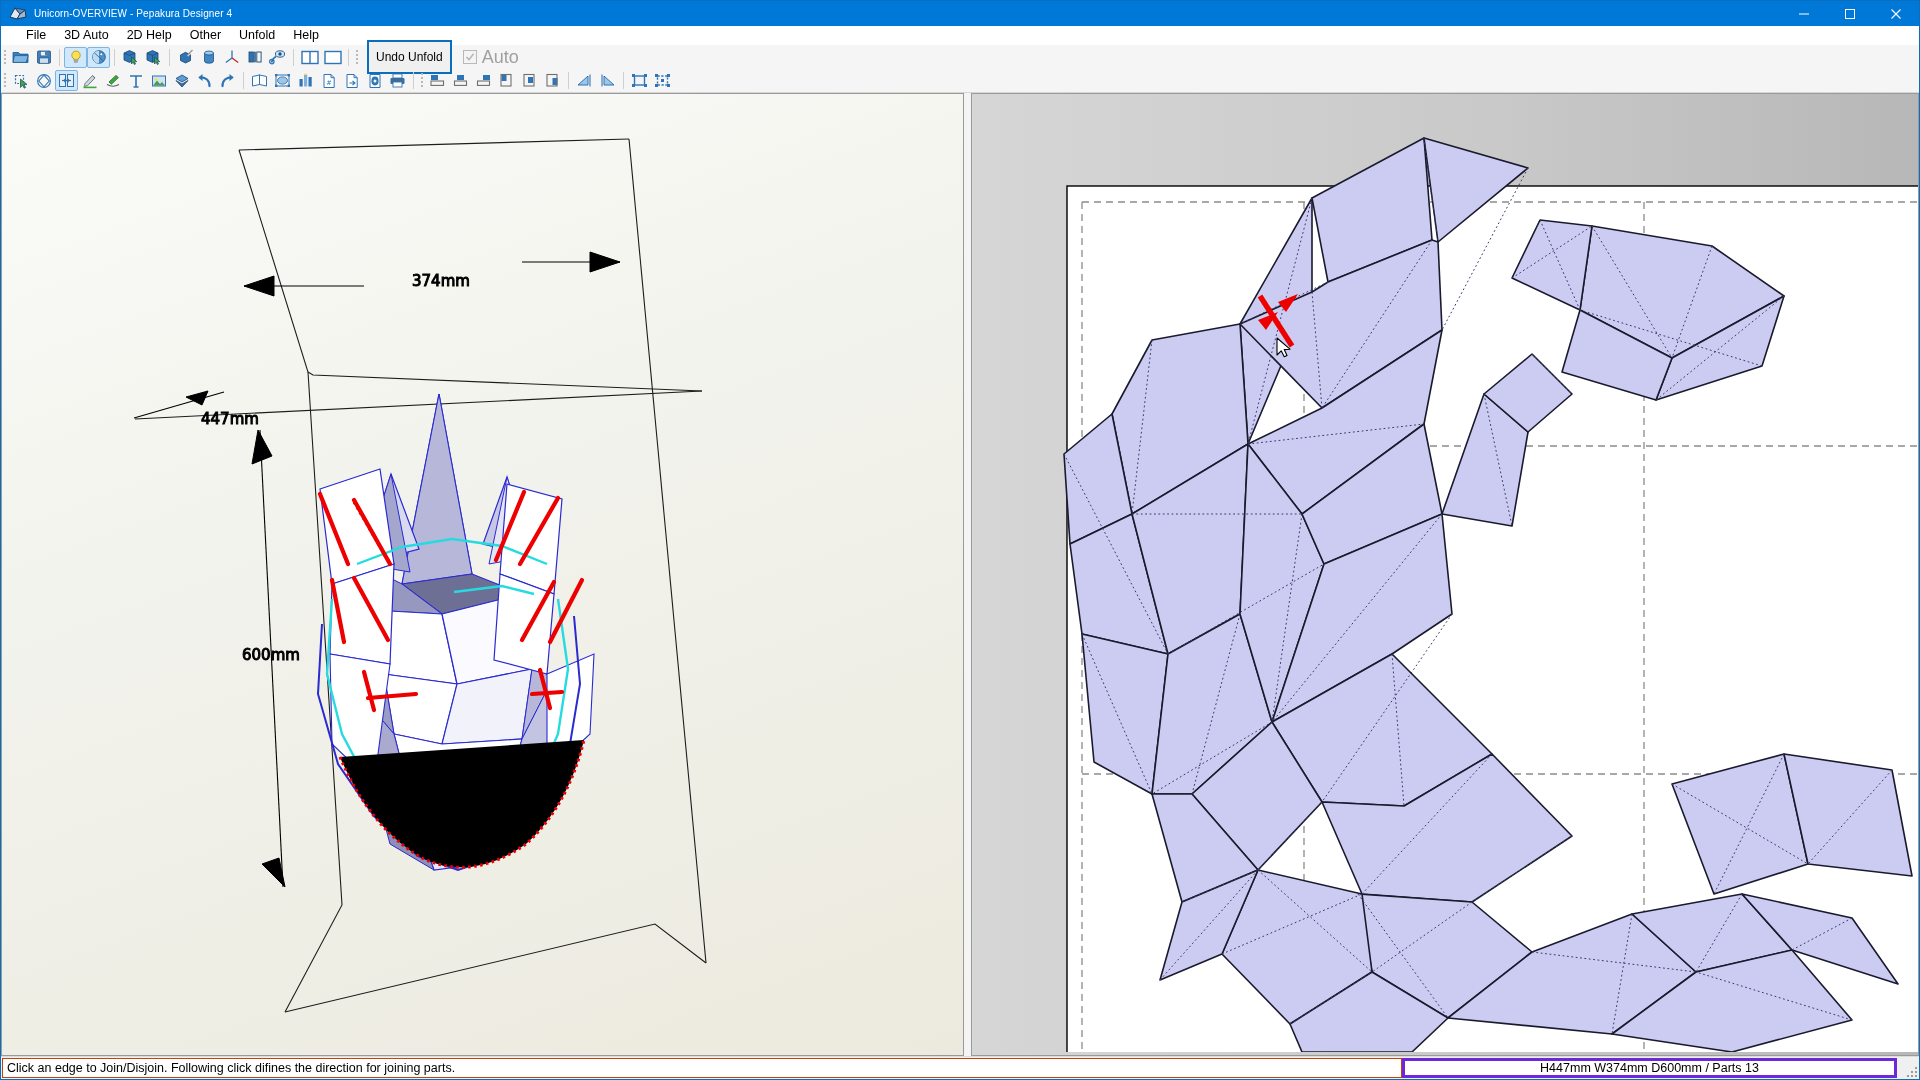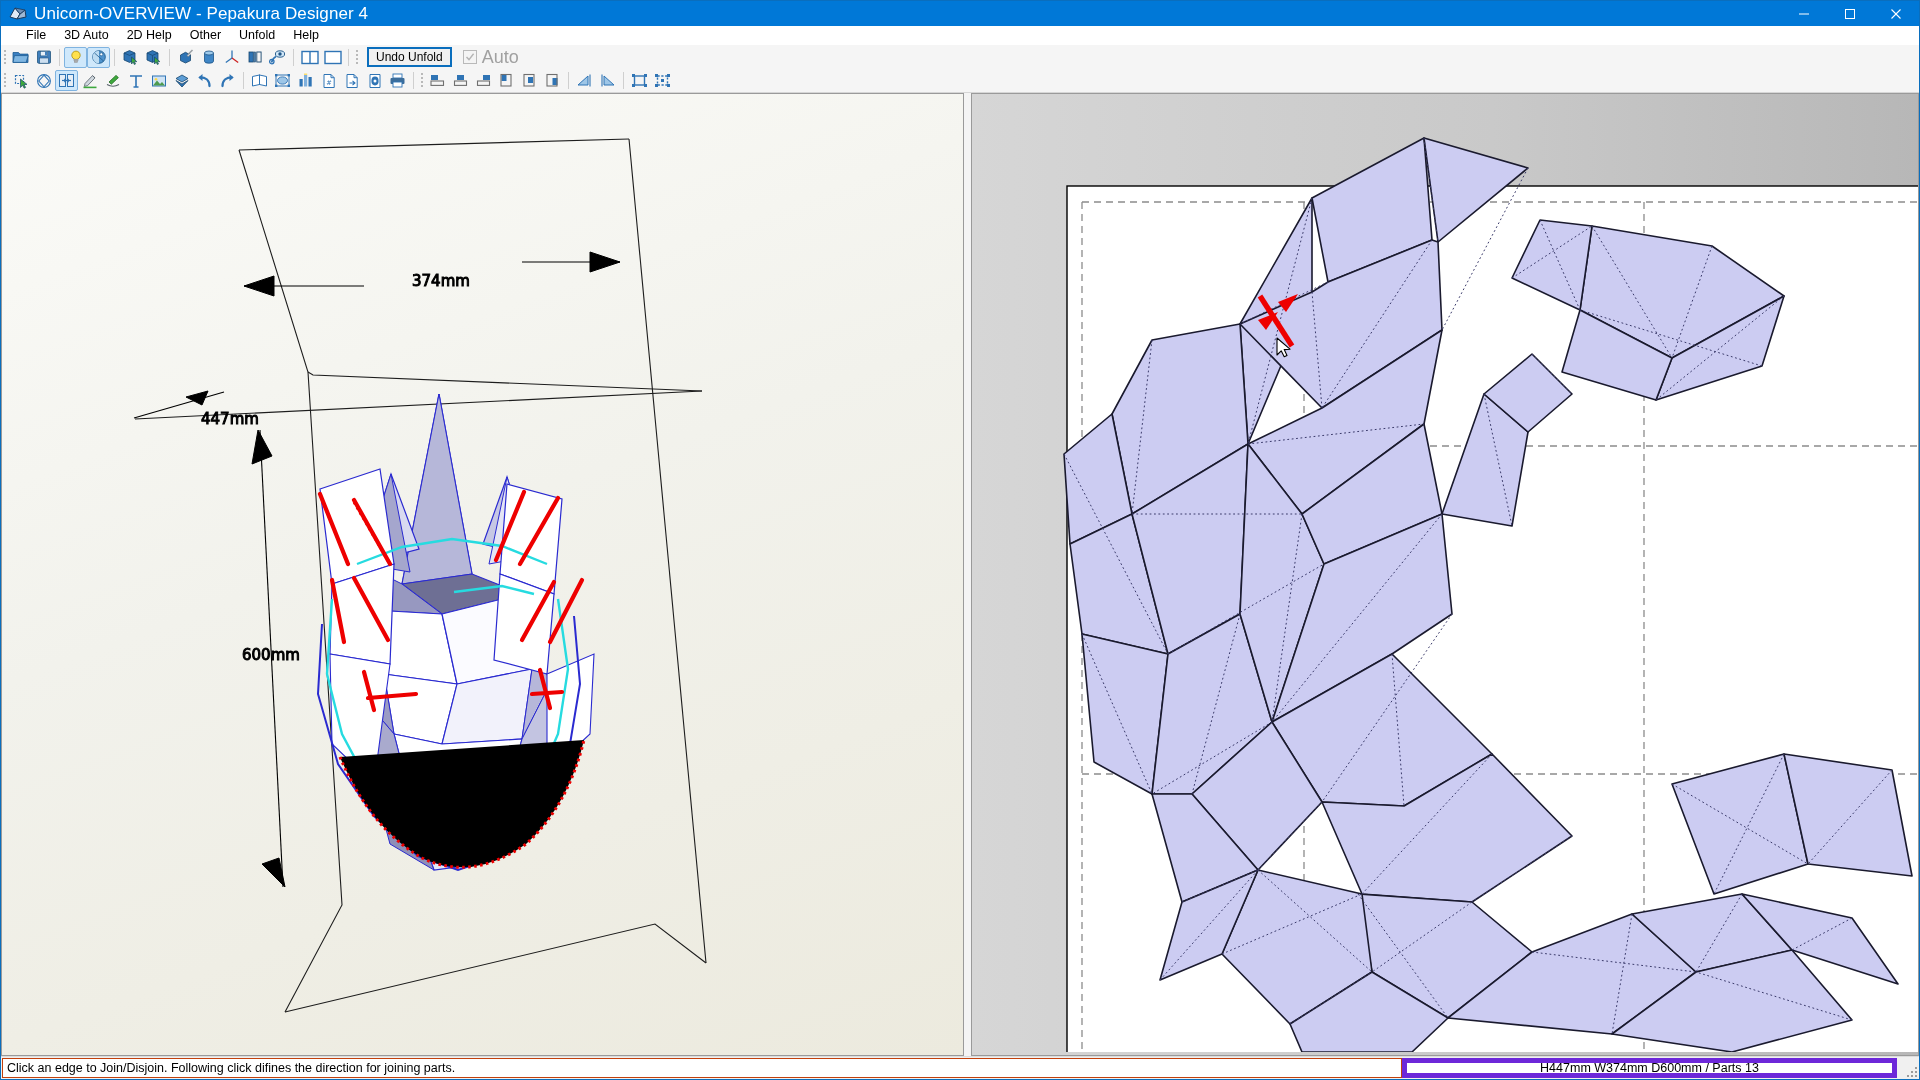--- a/index.html
+++ b/index.html
@@ -10,21 +10,21 @@
     -webkit-font-smoothing:antialiased;
   }
   .app{position:relative;width:1920px;height:1080px;display:flex;flex-direction:column;
        background:#ffffff;border:1px solid #0a6ebd;box-sizing:border-box;}
 
   
   .titlebar{height:25px;background:#0078d7;color:#fff;display:flex;align-items:center;
             flex:0 0 25px;user-select:none;}
   .title-icon{width:20px;height:16px;margin-left:7px;margin-right:6px;position:relative;}
   .title-icon svg{display:block;}
-  .title-text{font-size:17px;letter-spacing:.1px;color:#fff;}
+  .title-text{font-size:10px;letter-spacing:.1px;color:#fff;}
   .title-spacer{flex:1;}
   .wbtn{width:46px;height:25px;display:flex;align-items:center;justify-content:center;
         color:#fff;font-size:12px;}
   .wbtn svg{display:block;}
 
   
   .menubar{height:19px;flex:0 0 19px;background:#ffffff;display:flex;align-items:center;
            padding-left:16px;border-bottom:0px solid #ddd;}
   .menu-item{font-size:12.5px;color:#000;padding:2px 9px;line-height:15px;}
 
@@ -33,21 +33,21 @@
   .toolbar-row{height:23px;display:flex;align-items:center;background:#f5f5f5;}
   .toolbar-row.r1{height:24px;}
   .grip{width:8px;height:20px;display:flex;align-items:center;justify-content:center;}
   .grip i{display:block;width:2px;height:15px;
           background:repeating-linear-gradient(to bottom,#b9b9b9 0 2px,transparent 2px 4px);}
   .tb-btn{width:23px;height:21px;margin:0 0px;display:flex;align-items:center;justify-content:center;
           border:1px solid transparent;box-sizing:border-box;border-radius:2px;}
   .tb-btn.active{background:#cfe8fb;border-color:#7fb3e0;}
   .tb-btn svg{display:block;}
   .tb-sep{width:1px;height:17px;background:#cfcfcf;margin:0 4px;}
-  .undo-unfold{margin-left:6px;height:20px;border:2px solid #0a6ebd;background:#f0f0f0;
+  .undo-unfold{margin-left:6px;height:34px;border:2px solid #0a6ebd;background:#f0f0f0;
       font-size:12px;color:#000;display:flex;align-items:center;padding:0 7px;box-sizing:border-box;}
   .auto-wrap{display:flex;align-items:center;margin-left:11px;gap:5px;color:#a0a0a0;font-size:18px;}
   .auto-box{width:12px;height:12px;border:1px solid #b9b9b9;background:#f4f4f4;
             display:flex;align-items:center;justify-content:center;}
   .tb-tail{flex:1;height:100%;background:#f5f5f5;}
 
   
   .main{flex:1;display:flex;position:relative;background:#f0f0f0;min-height:0;}
   .pane3d{width:963px;flex:0 0 963px;position:relative;
           border:1px solid #9a9a9a;box-sizing:border-box;margin:0;
@@ -56,21 +56,21 @@
   .splitter{width:7px;flex:0 0 7px;background:#f4f4f4;}
   .pane2d{flex:1;position:relative;border:1px solid #9a9a9a;box-sizing:border-box;
           background:linear-gradient(to right,#d6d6d6 0%,#c9c9c9 55%,#b7b7b7 100%);overflow:hidden;}
   .pane3d svg,.pane2d svg{display:block;position:absolute;top:0;left:0;}
 
   
   .statusbar{height:22px;flex:0 0 22px;display:flex;align-items:center;background:#f0f0f0;
              border-top:1px solid #dcdcdc;}
   .status-left{flex:1;height:20px;margin-left:1px;background:#fff;border:1px solid #c2410c;
       box-sizing:border-box;display:flex;align-items:center;padding-left:4px;font-size:12.5px;color:#000;}
-  .status-right{width:495px;height:20px;background:#fff;border:5px solid #6d28d9;box-sizing:border-box;
+  .status-right{width:495px;height:20px;background:#fff;border:3px solid #6d28d9;box-sizing:border-box;
       display:flex;align-items:center;justify-content:center;font-size:12.5px;color:#000;}
   .status-grip{width:18px;height:20px;display:flex;align-items:flex-end;justify-content:flex-end;padding:2px;}
   .status-grip i{display:block;width:11px;height:11px;
      background:
        radial-gradient(circle 1px at 2px 9px,#9b9b9b 99%,transparent) ,
        radial-gradient(circle 1px at 6px 9px,#9b9b9b 99%,transparent),
        radial-gradient(circle 1px at 10px 9px,#9b9b9b 99%,transparent),
        radial-gradient(circle 1px at 6px 5px,#9b9b9b 99%,transparent),
        radial-gradient(circle 1px at 10px 5px,#9b9b9b 99%,transparent),
        radial-gradient(circle 1px at 10px 1px,#9b9b9b 99%,transparent);}

